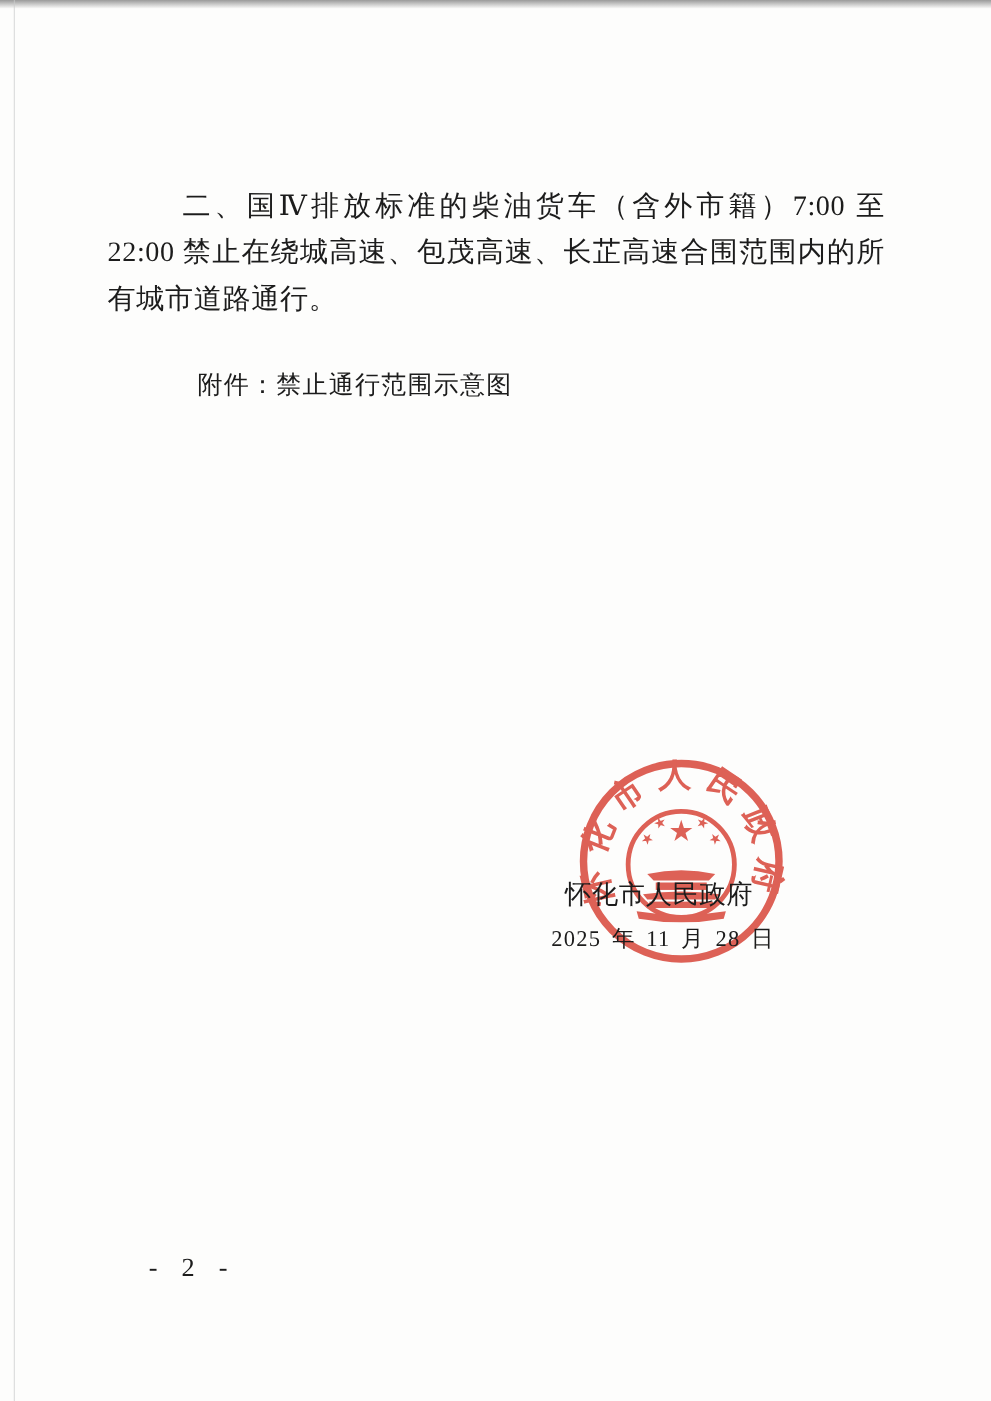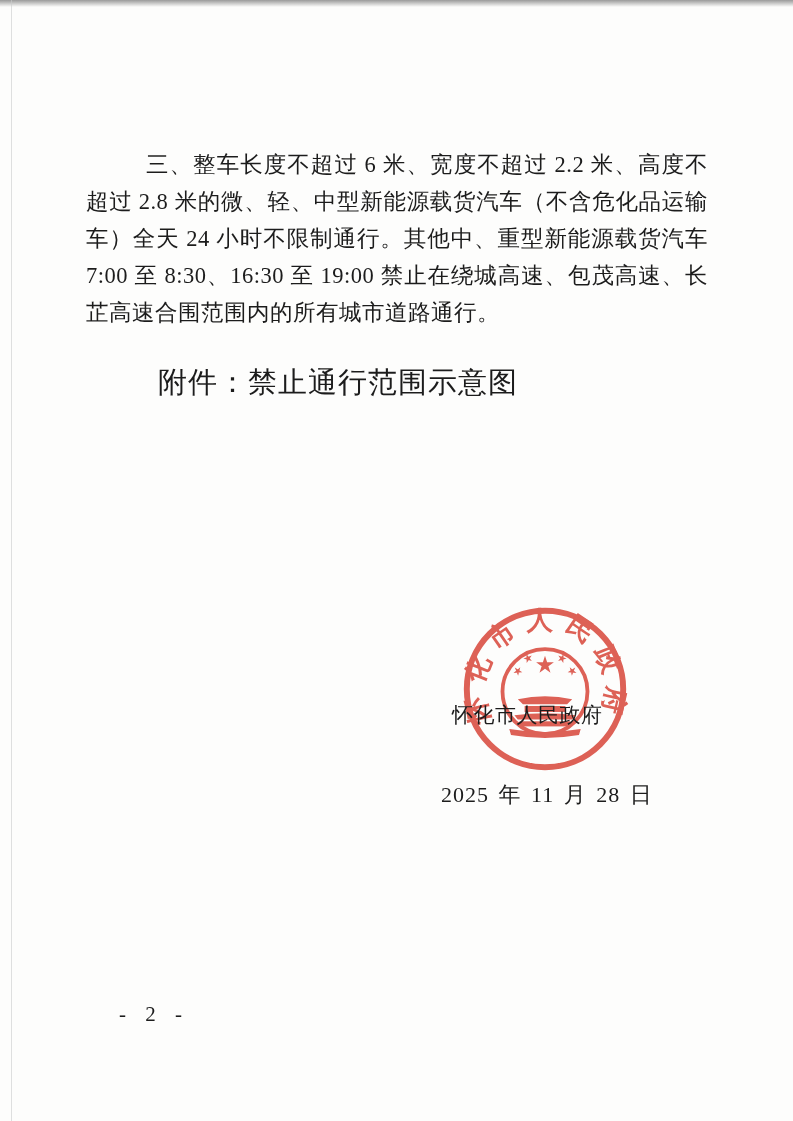--- a/index.html
+++ b/index.html
@@ -32,57 +32,57 @@
     margin:0;
     font-size:22.5px;
     line-height:37px;
     text-align:justify;
     text-justify:inter-ideograph;
     text-indent:60px;
     letter-spacing:.5px;
   }
   .attachment{
     margin:33px 0 0 0;
-    font-size:29px;
+    font-size:20px;
     line-height:37px;
     text-indent:72px;
     letter-spacing:1px;
   }
   .seal{
     position:absolute;left:460px;top:604px;
     width:170px;height:170px;
     opacity:.85;
     z-index:1;
     pointer-events:none;
   }
   .issuer{
     position:absolute;left:452px;top:701px;
     font-size:21px;letter-spacing:0.5px;
     z-index:2;
   }
   .issue-date{
-    position:absolute;left:441px;top:780px;
-    font-size:22px;letter-spacing:1px;word-spacing:3px;
+    position:absolute;left:441px;top:739px;
+    font-size:18px;letter-spacing:1px;word-spacing:3px;
     z-index:2;
   }
   .page-number{
     position:absolute;left:119px;top:1002px;
     font-size:21px;letter-spacing:7px;
   }
 </style>
 </head>
 <body>
 
 <div class="page">
 
   <div class="scan-edge-top"></div>
   <div class="scan-edge-left"></div>
 
   <div class="content">
-    <p class="body-par">三、整车长度不超过 6 米、宽度不超过 2.2 米、高度不超过 2.8 米的微、轻、中型新能源载货汽车（不含危化品运输车）全天 24 小时不限制通行。其他中、重型新能源载货汽车 7:00 至 8:30、16:30 至 19:00 禁止在绕城高速、包茂高速、长芷高速合围范围内的所有城市道路通行。</p>
+    <p class="body-par">二、国Ⅳ排放标准的柴油货车（含外市籍）7:00 至 22:00 禁止在绕城高速、包茂高速、长芷高速合围范围内的所有城市道路通行。</p>
     <p class="attachment">附件：禁止通行范围示意图</p>
   </div>
 
   <svg class="seal" viewBox="0 0 200 200" aria-hidden="true">
     <defs>
       <path id="star" d="M0,-1 L0.588,0.809 L-0.951,-0.309 L0.951,-0.309 L-0.588,0.809 Z"></path>
       <path id="sealArc" d="M 40,141 A 72,72 0 1 1 160,141" fill="none"></path>
     </defs>
     <g fill="#d8463a" stroke="none">
       <circle cx="100" cy="100" r="92" fill="none" stroke="#d8463a" stroke-width="7"></circle>

